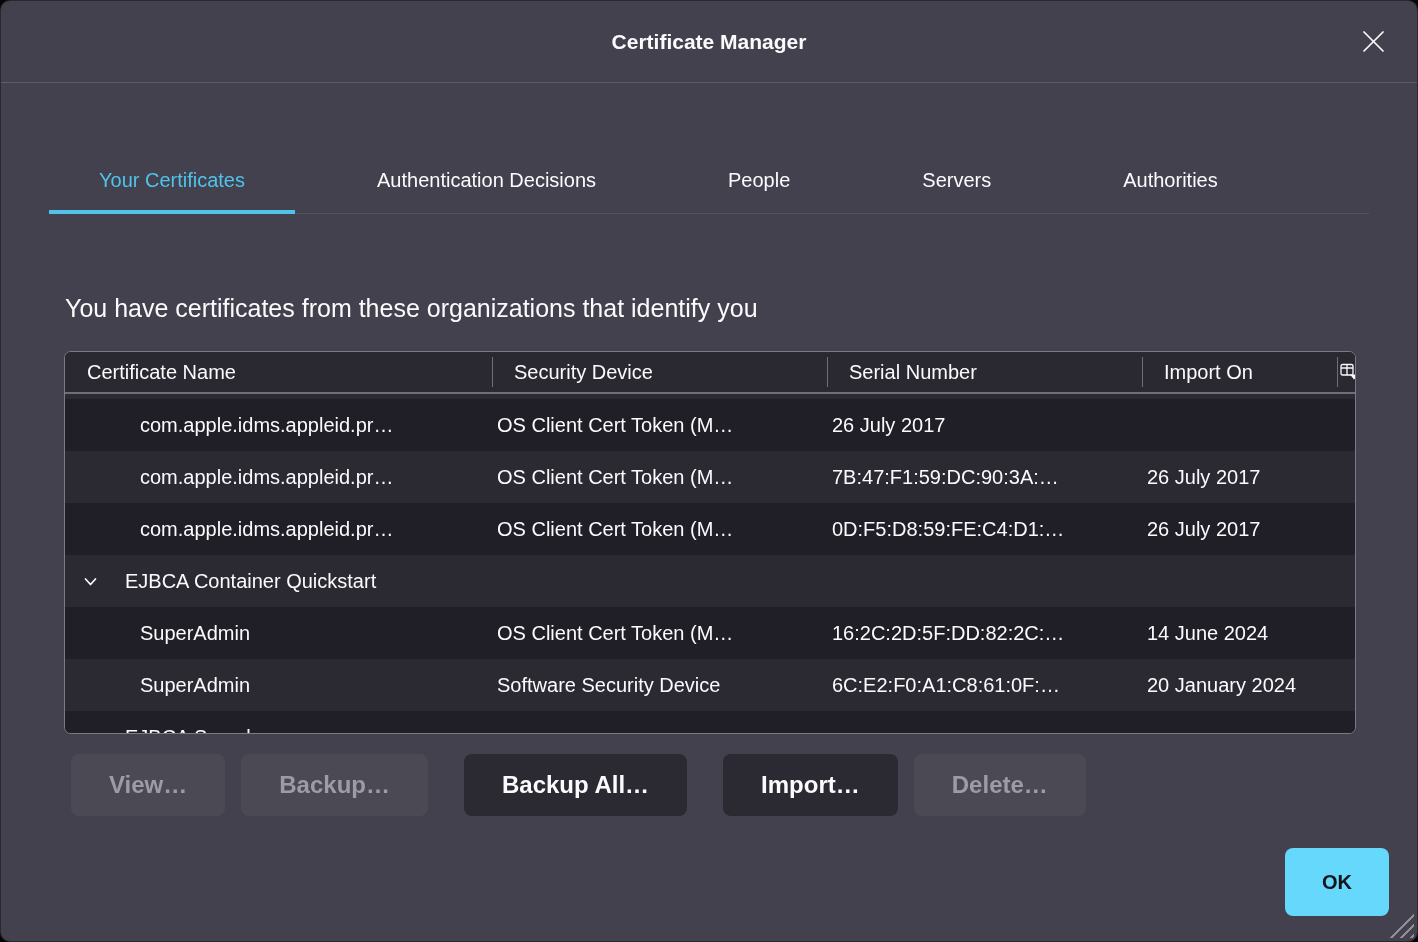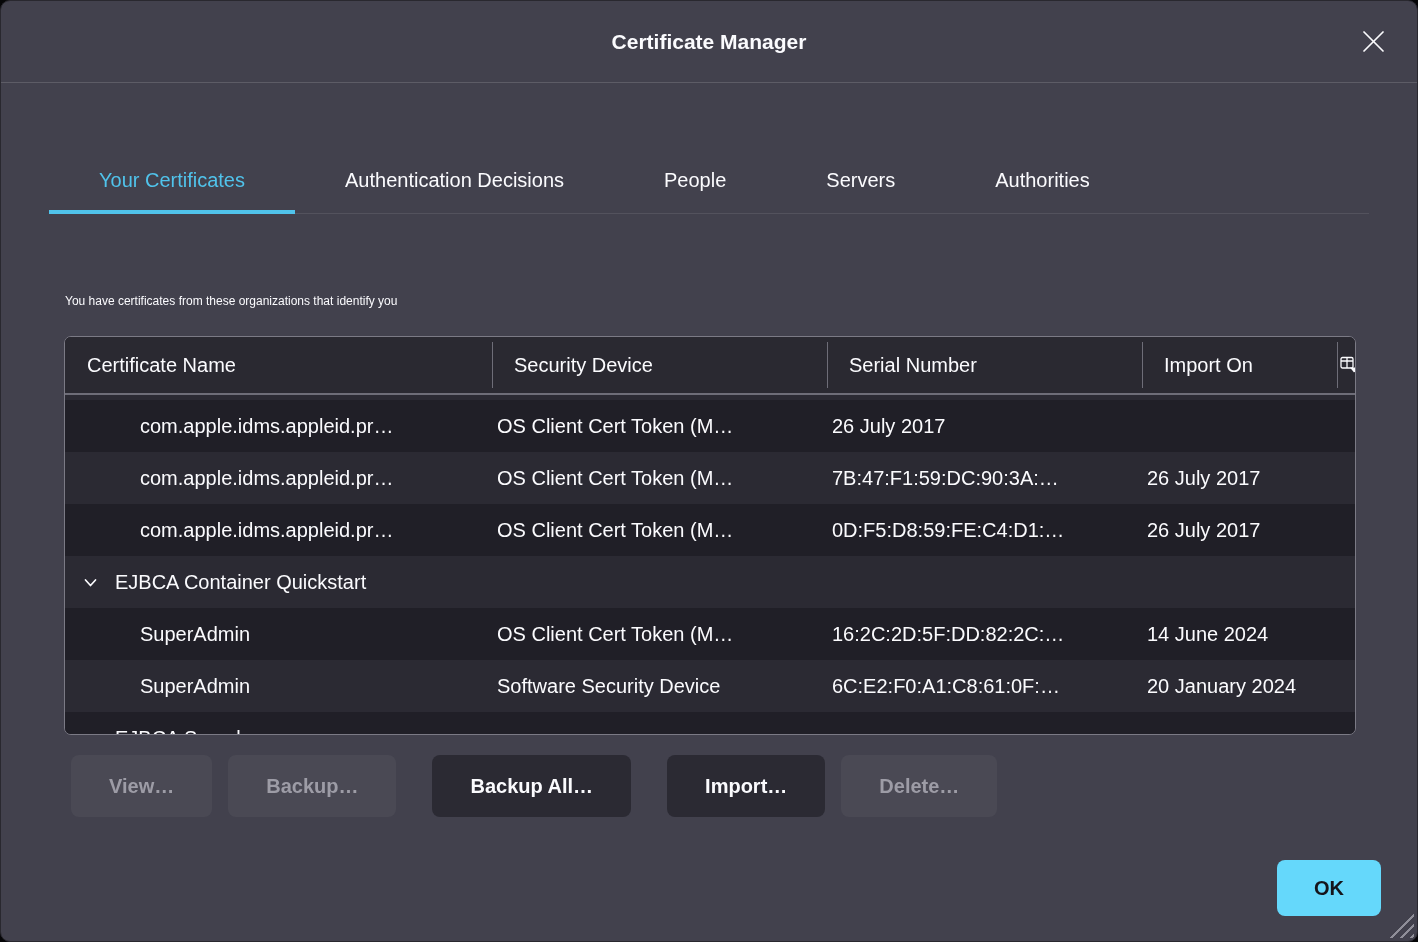--- a/index.html
+++ b/index.html
@@ -33,20 +33,21 @@
     width: 40px; height: 40px;
     background: transparent; border: none; padding: 0;
     display: flex; align-items: center; justify-content: center;
     cursor: pointer;
   }
   
   .tabs {
     display: flex;
     margin: 64px 48px 0 48px;
     border-bottom: 1px solid var(--tabs-line, #53525d);
+    gap: 32px;
   }
   .tab {
     position: relative;
     height: 66px;
     padding: 0 50px;
     display: flex; align-items: center;
     font-size: 20px;
     color: var(--text, #fbfbfe);
     cursor: pointer;
     white-space: nowrap;
@@ -55,36 +56,36 @@
   .tab.active::after {
     content: "";
     position: absolute; left: 0; right: 0; bottom: -1px;
     height: 4px;
     background: var(--accent, #50c3eb);
   }
   
   .main { padding: 0 63px; }
   .intro {
     margin: 80px 0 0 1px;
-    font-size: 12px;
+    font-size: 25px;
     color: var(--text, #fbfbfe);
   }
   
   .table {
     margin-top: 28px;
     width: 1292px;
     border: 1px solid var(--table-border, #7b7a85);
     border-radius: 7px;
     overflow: hidden;
     background: var(--row-dark, #201f27);
   }
   .thead {
     display: grid;
     grid-template-columns: 427px 335px 315px 195px 1fr;
-    height: 58px;
+    height: 42px;
     background: var(--header-bg, #2a2931);
     border-bottom: 2px solid var(--header-separator, #6e6d78);
   }
   .th {
     position: relative;
     display: flex; align-items: center;
     padding-left: 22px;
     font-size: 20px;
     color: var(--text, #fbfbfe);
     cursor: pointer;
@@ -118,50 +119,50 @@
   .cell { padding-left: 5px; white-space: nowrap; overflow: hidden; }
   .cell.name { padding-left: 75px; }
   .group-row {
     display: flex; align-items: center;
     height: 52px;
     font-size: 20px;
   }
   .group-row.dark  { background: var(--row-dark, #201f27); }
   .group-row.light { background: var(--row-light, #2b2a33); }
   .group-row .chev { margin-left: 18px; display: flex; cursor: pointer; }
-  .group-row .glabel { margin-left: 17px; white-space: nowrap; }
+  .group-row .glabel { margin-left: 27px; white-space: nowrap; }
   .partial { height: 22px; overflow: hidden; }
   
   .actions {
     display: flex; gap: 16px;
     margin: 20px 0 0 7px;
   }
   .btn {
     height: 62px;
     padding: 0 38px;
     border: none; border-radius: 8px;
     font-family: inherit;
-    font-size: 20px; font-weight: 600;
+    font-size: 24px; font-weight: 600;
     white-space: nowrap;
   }
   .btn.enabled {
     background: var(--button-bg, #2b2a33);
     color: var(--text, #fbfbfe);
     cursor: pointer;
     margin-left: 20px;
   }
   .btn.disabled {
     background: var(--button-disabled-bg, #4a4954);
     color: var(--button-disabled-text, #9d9ca6);
   }
   
   .ok-btn {
     position: absolute;
-    right: 36px; bottom: 25px;
-    width: 104px; height: 56px;
+    right: 28px; bottom: 25px;
+    width: 104px; height: 68px;
     border: none; border-radius: 8px;
     background: var(--ok-bg, #65d8fb);
     color: var(--ok-text, #15141a);
     font-family: inherit;
     font-size: 20px; font-weight: 700;
     cursor: pointer;
   }
   .grip {
     position: absolute;
     right: 3px; bottom: 3px;

